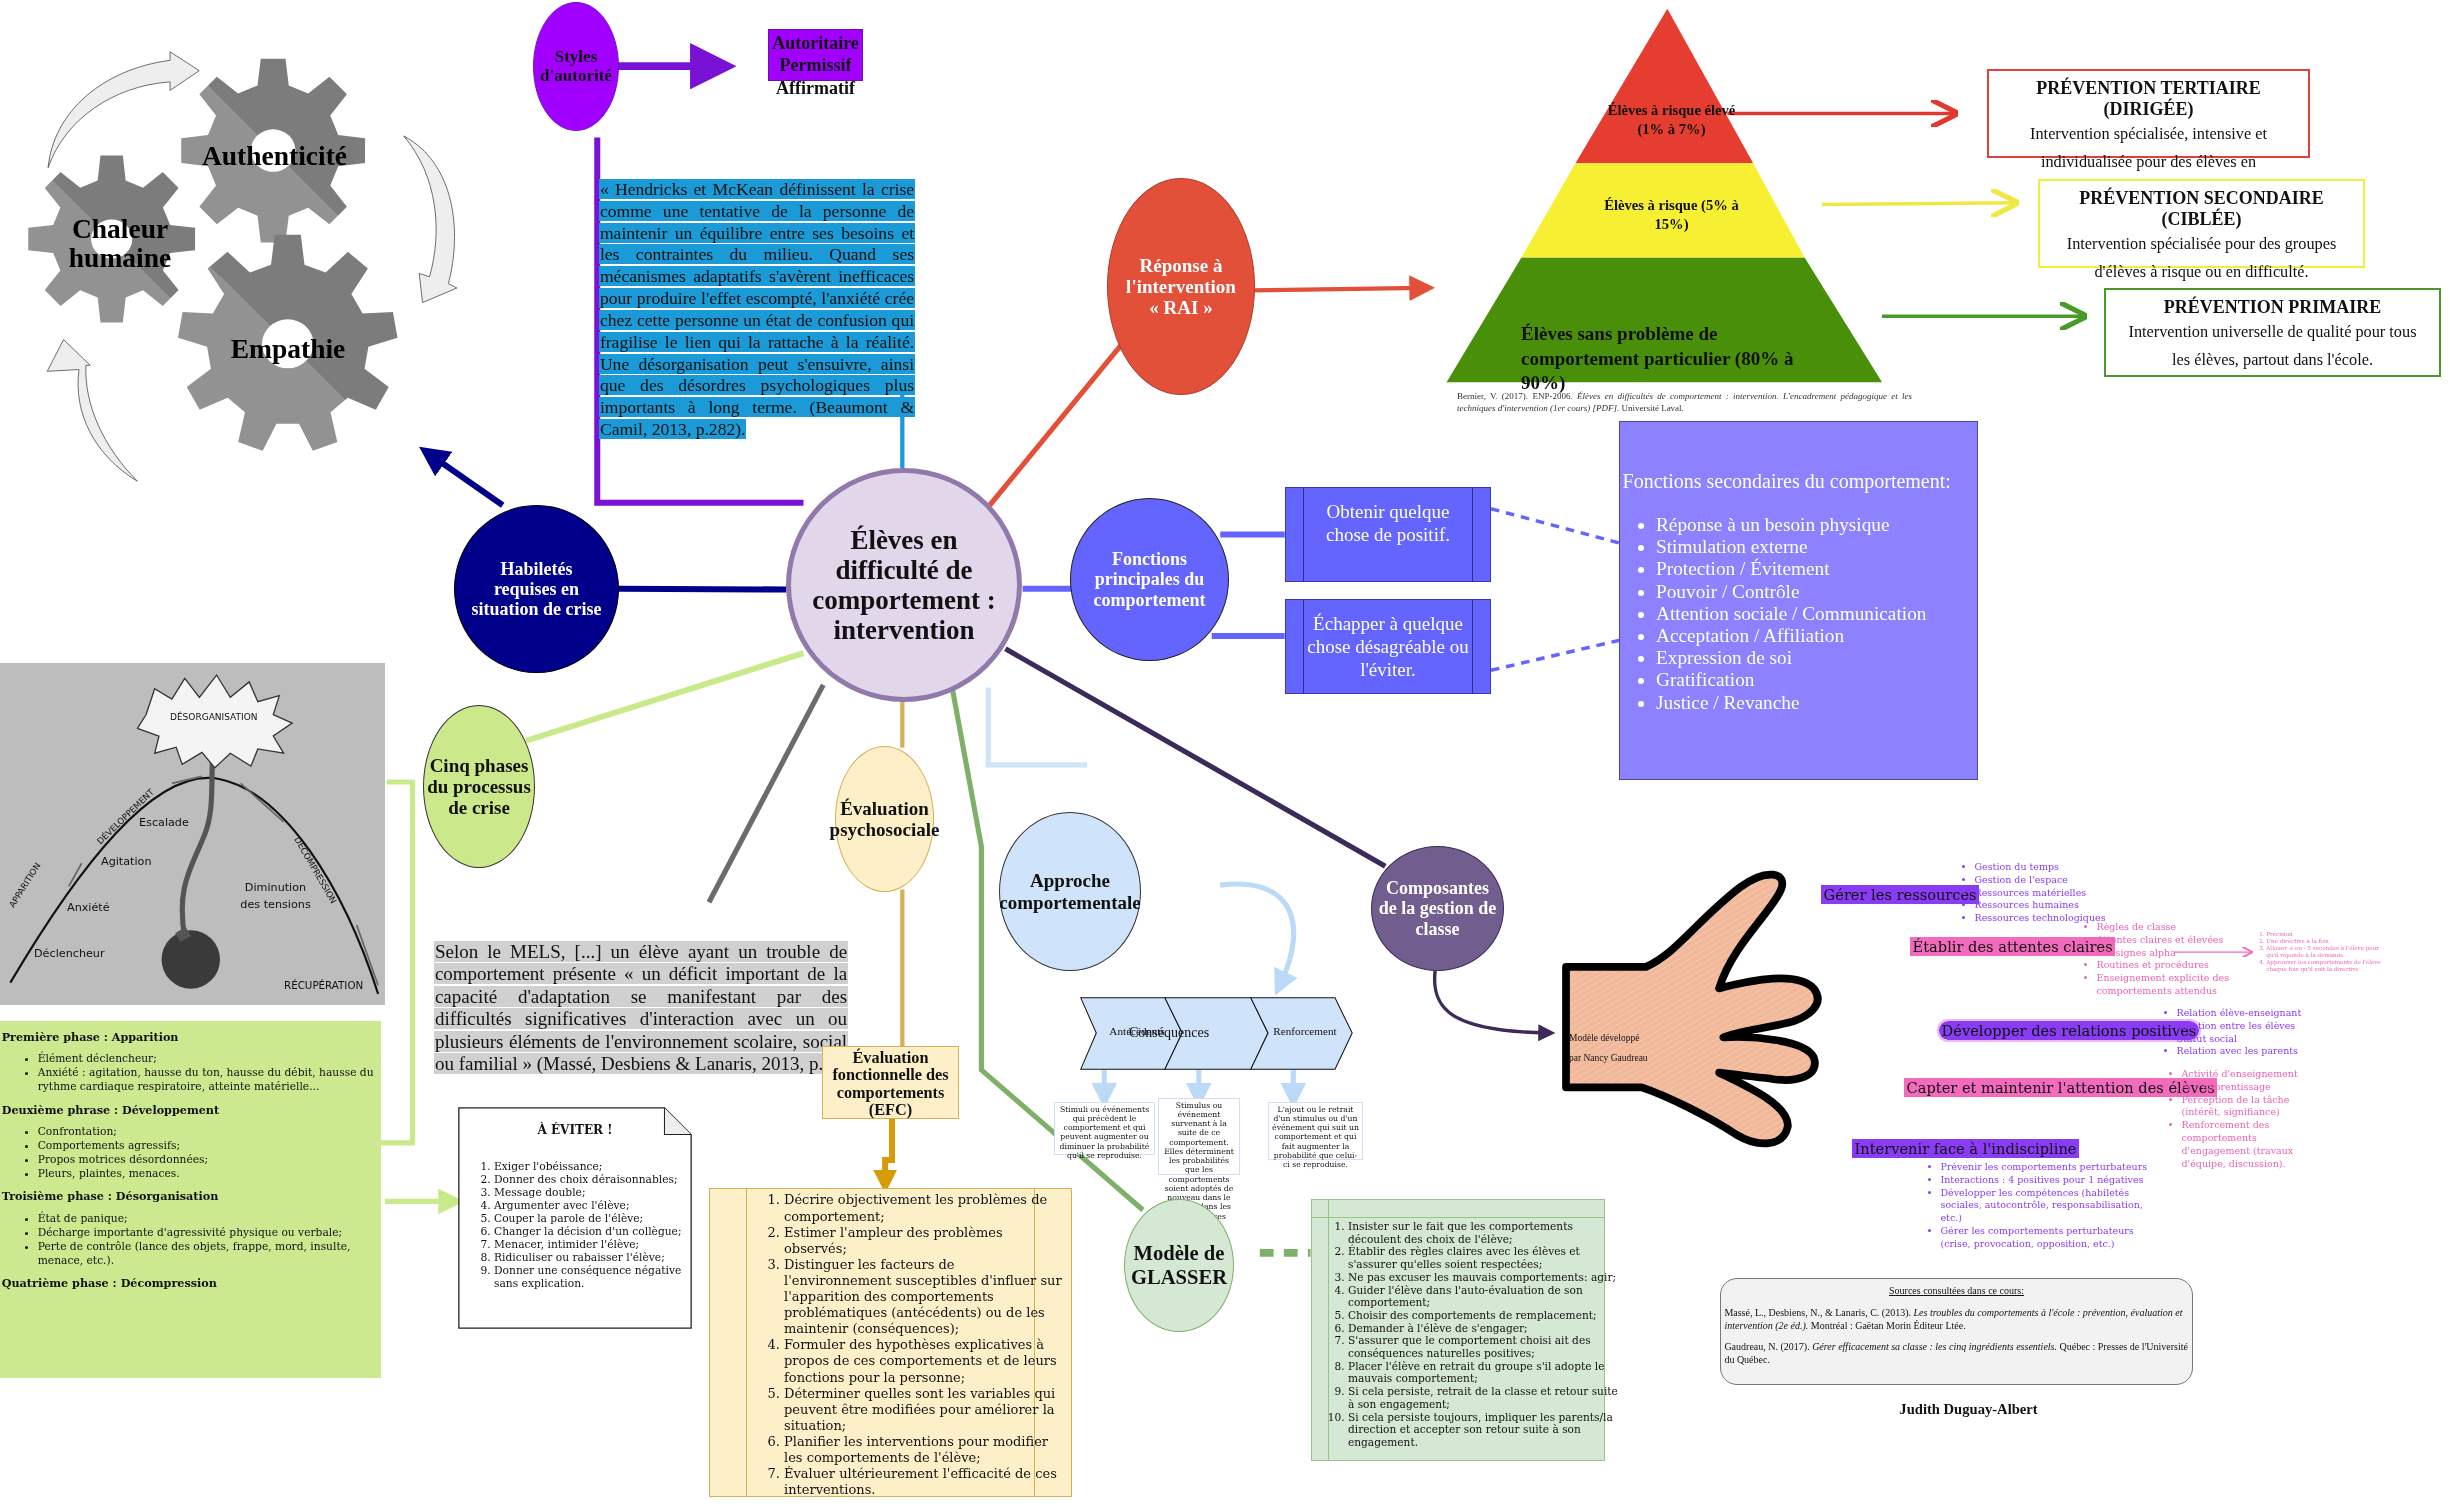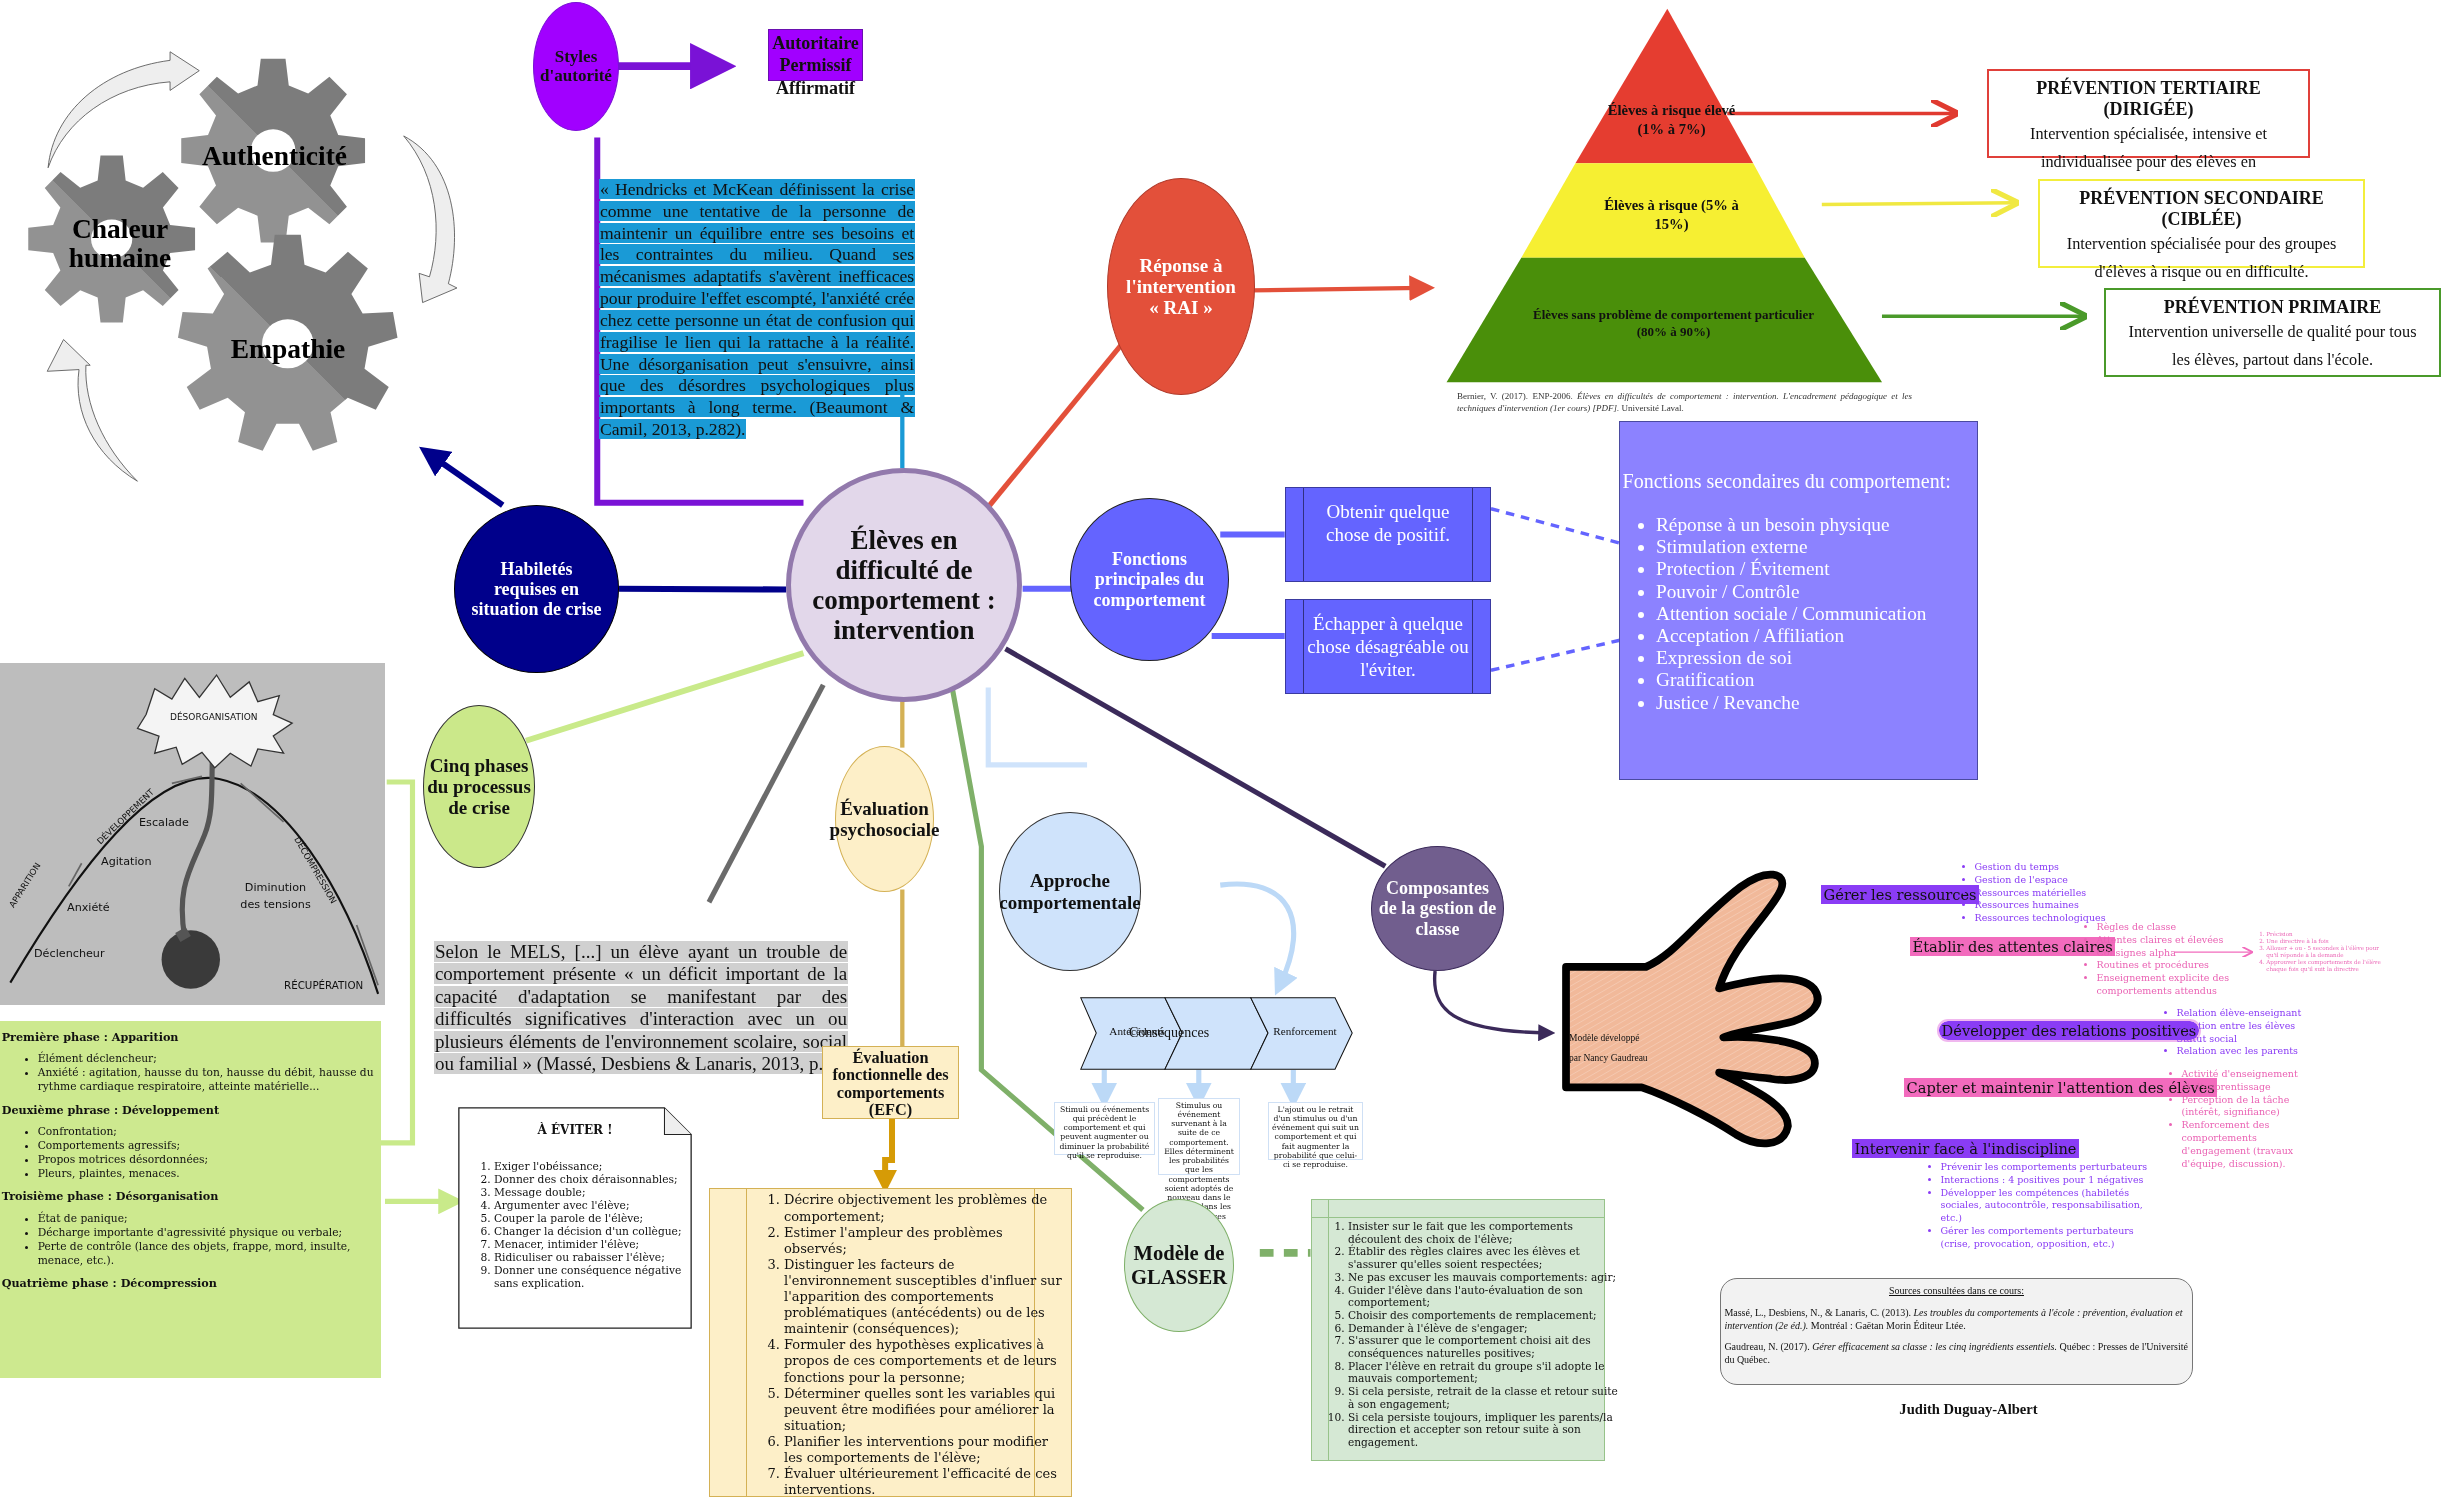--- a/index.html
+++ b/index.html
@@ -147,21 +147,21 @@
   <span>Réponse à l'intervention « RAI »</span>
 </div>
 
 <svg class="abs" style="left:1444px;top:0;" width="481" height="391" viewBox="0 0 560 455">
   <polygon points="260,10 360,190 153,190" fill="#e53d30"></polygon>
   <polygon points="153,190 360,190 420,300 90,300" fill="#f6ef32"></polygon>
   <polygon points="90,300 420,300 510,445 3,445" fill="#4a8f0a"></polygon>
 </svg>
 <div class="abs" style="left:1607px;top:101px;width:129px;font-family:'Liberation Serif',serif;font-weight:bold;font-size:14.6px;text-align:center;line-height:1.3;">Élèves à risque élevé (1% à 7%)</div>
 <div class="abs" style="left:1603px;top:196px;width:137px;font-family:'Liberation Serif',serif;font-weight:bold;font-size:14.6px;text-align:center;line-height:1.3;">Élèves à risque (5% à 15%)</div>
-<div class="abs" style="left:1521px;top:307px;width:305px;font-family:'Liberation Serif',serif;font-weight:bold;font-size:13px;text-align:center;line-height:1.3;">Élèves sans problème de comportement particulier (80% à 90%)</div>
+<div class="abs" style="left:1521px;top:322px;width:305px;font-family:'Liberation Serif',serif;font-weight:bold;font-size:19px;text-align:left;line-height:1.3;">Élèves sans problème de comportement particulier (80% à 90%)</div>
 <div class="abs" style="left:1457px;top:391px;width:455px;font-family:'Liberation Serif',serif;font-size:9px;color:#333;text-align:justify;line-height:1.3;">
   <span>Bernier, V. (2017). ENP-2006. </span><i>Élèves en difficultés de comportement : intervention. L'encadrement pédagogique et les techniques d'intervention (1er cours) [PDF].</i><span> Université Laval.</span>
 </div>
 
 <div class="prev-box" style="left:1987px;top:69px;width:323px;height:89px;border:2.6px solid #e0403a;padding-top:6.9px;">
   <div class="t">PRÉVENTION TERTIAIRE (DIRIGÉE)</div>
   <div class="d" style="padding:0 15.5px;">Intervention spécialisée, intensive et individualisée pour des élèves en difficultés.</div>
 </div>
 <div class="prev-box" style="left:2038px;top:179px;width:327px;height:89px;border:2.6px solid #f3ee3c;padding-top:6.9px;">
   <div class="t">PRÉVENTION SECONDAIRE (CIBLÉE)</div>

